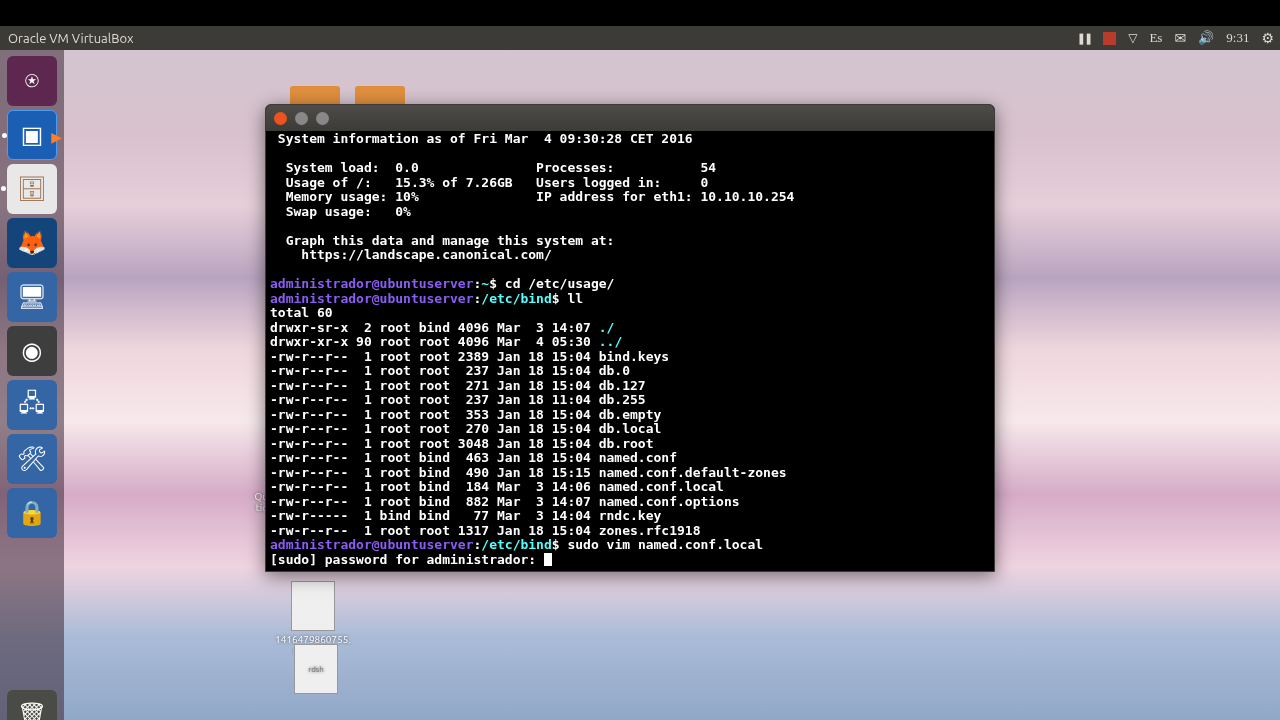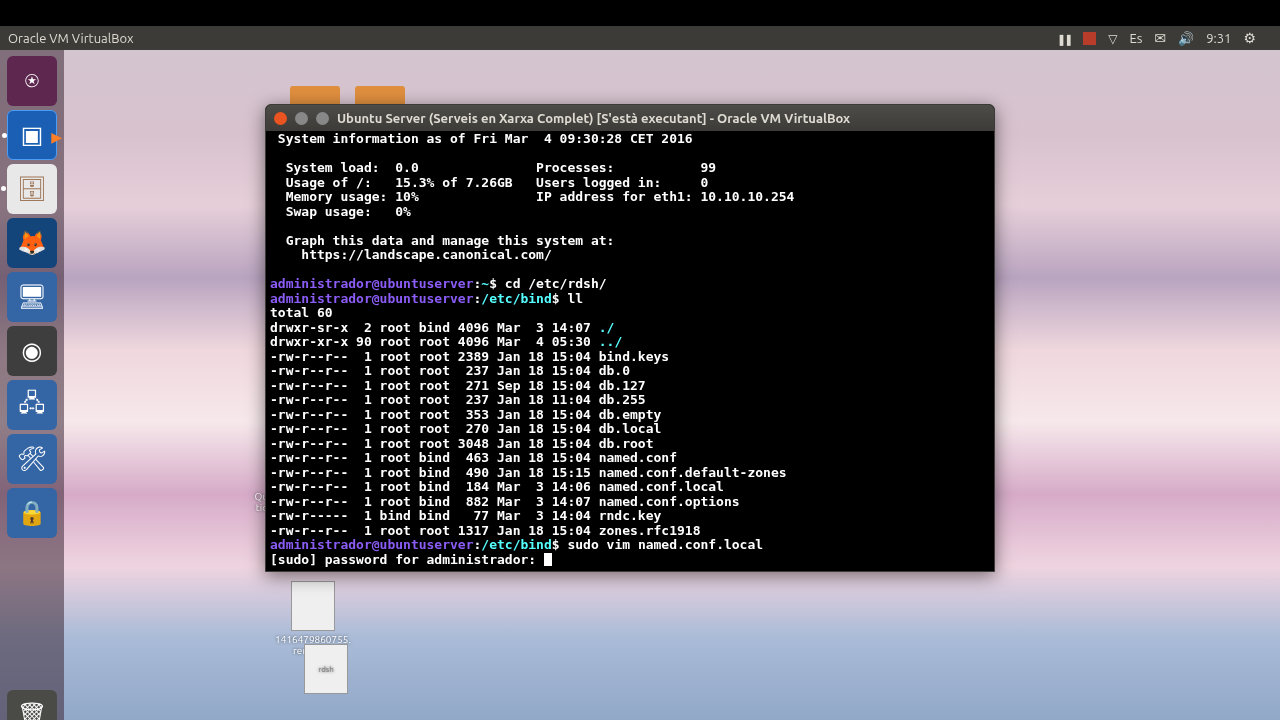--- a/index.html
+++ b/index.html
@@ -24,21 +24,21 @@
   
   .topbar {
     position: absolute; left:0; top:0; width:100%; height:24px;
     background: #3c3b37;
     color:#dfdbd2;
     display:flex; align-items:center;
     font-size:13px;
     padding-left:8px;
     justify-content: space-between;
   }
-  .topbar-right { display:flex; align-items:center; gap:12px; padding-right:24px;}
+  .topbar-right { display:flex; align-items:center; gap:12px; padding-right:6px;font-family:Liberation Serif, serif;}
   .topbar-right span, .topbar-right svg { color:#dfdbd2; }
   .pause-icon::before { content:"❚❚"; letter-spacing:-2px; font-size:11px;}
   .stop-icon { width:13px;height:13px;background:#b83c2a;display:inline-block;}
   .net-icon::before { content:"▽"; font-size:12px;}
   .mail-icon::before { content:"✉"; font-size:14px;}
   .vol-icon::before { content:"🔊"; font-size:13px;}
   .gear-icon::before { content:"⚙"; font-size:14px;}
 
   
   .launcher {
@@ -164,56 +164,55 @@
   <div class="desk-icon" style="left:228px; top:465px; width:40px; text-align:right;">
     <span>Qu</span><br>
     <span>tio</span>
   </div>
 
   <div class="desk-icon" style="left:258px; top:555px;">
     <div class="desk-glyph"></div>
     <div>1416479860755.
 remmina</div>
   </div>
-  <div class="desk-icon" style="left:266px; top:618px; width:120px;">
+  <div class="desk-icon" style="left:256px; top:618px; width:120px;">
     <div class="desk-glyph">rdsh</div>
   </div>
 
   <div style="position:absolute; left:290px; top:60px;">
       <div class="folder"></div>
     </div>
   <div style="position:absolute; left:355px; top:60px;">
       <div class="folder"></div>
     </div>
 
   <div class="vm-window">
     <div class="vm-titlebar">
       <span class="wbtn wclose"></span>
       <span class="wbtn wmin"></span>
       <span class="wbtn wmax"></span>
-      <span>Ubuntu Server (Serveis en Xarxa Complet) [S'està executant] - Oracle VM VirtualBox</span>
     </div>
     <div class="vm-body"><span> System information as of Fri Mar  4 09:30:28 CET 2016</span>
 
-<span>  System load:  0.0               Processes:           99</span>
+<span>  System load:  0.0               Processes:           54</span>
 <span>  Usage of /:   15.3% of 7.26GB   Users logged in:     0</span>
 <span>  Memory usage: 10%               IP address for eth1: 10.10.10.254</span>
 <span>  Swap usage:   0%</span>
 
 <span>  Graph this data and manage this system at:</span>
 <span>    https://landscape.canonical.com/</span>
 
-<span class="green">administrador@ubuntuserver</span>:<span class="cyan">~</span>$ <span>cd /etc/rdsh/</span>
+<span class="green">administrador@ubuntuserver</span>:<span class="cyan">~</span>$ <span>cd /etc/usage/</span>
 <span class="green">administrador@ubuntuserver</span>:<span class="cyan">/etc/bind</span>$ <span>ll</span>
 <span>total 60</span>
 <span>drwxr-sr-x  2 root bind 4096 Mar  3 14:07 </span><span class="cyan">./</span>
 <span>drwxr-xr-x 90 root root 4096 Mar  4 05:30 </span><span class="cyan">../</span>
 <span>-rw-r--r--  1 root root 2389 Jan 18 15:04 bind.keys</span>
 <span>-rw-r--r--  1 root root  237 Jan 18 15:04 db.0</span>
-<span>-rw-r--r--  1 root root  271 Sep 18 15:04 db.127</span>
+<span>-rw-r--r--  1 root root  271 Jan 18 15:04 db.127</span>
 <span>-rw-r--r--  1 root root  237 Jan 18 11:04 db.255</span>
 <span>-rw-r--r--  1 root root  353 Jan 18 15:04 db.empty</span>
 <span>-rw-r--r--  1 root root  270 Jan 18 15:04 db.local</span>
 <span>-rw-r--r--  1 root root 3048 Jan 18 15:04 db.root</span>
 <span>-rw-r--r--  1 root bind  463 Jan 18 15:04 named.conf</span>
 <span>-rw-r--r--  1 root bind  490 Jan 18 15:15 named.conf.default-zones</span>
 <span>-rw-r--r--  1 root bind  184 Mar  3 14:06 named.conf.local</span>
 <span>-rw-r--r--  1 root bind  882 Mar  3 14:07 named.conf.options</span>
 <span>-rw-r-----  1 bind bind   77 Mar  3 14:04 rndc.key</span>
 <span>-rw-r--r--  1 root root 1317 Jan 18 15:04 zones.rfc1918</span>

